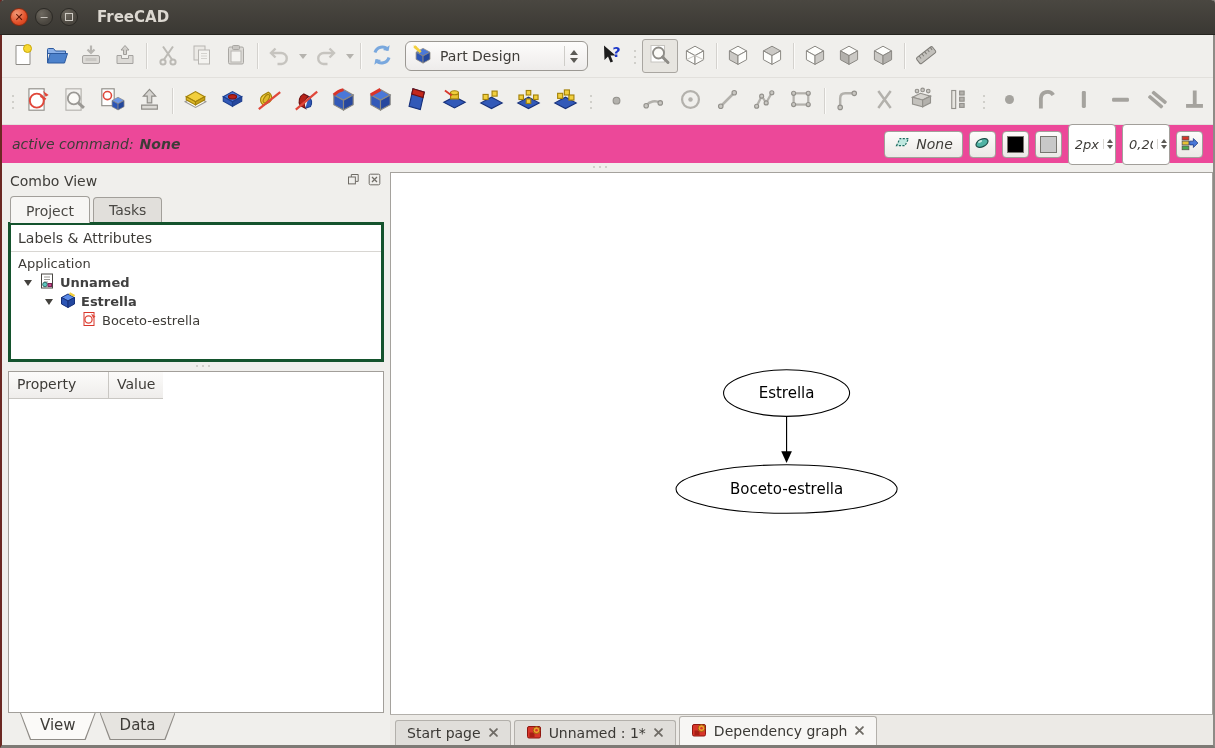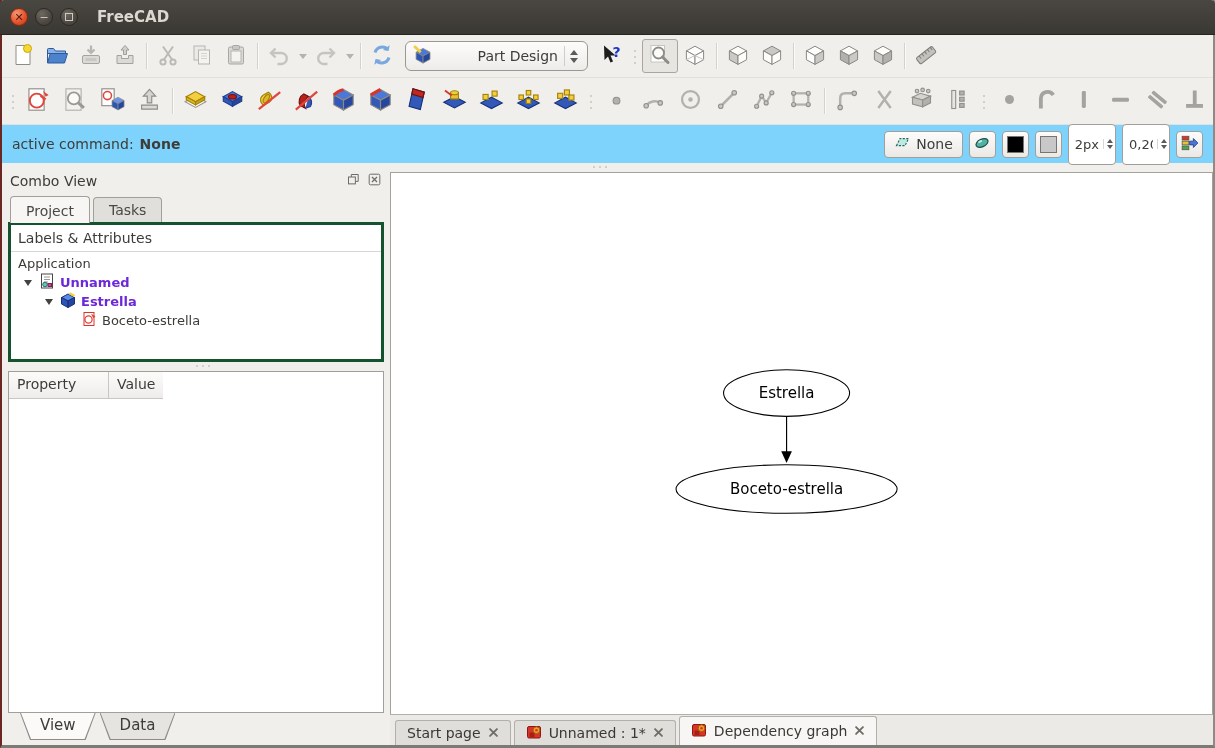--- a/index.html
+++ b/index.html
@@ -9,21 +9,21 @@
   
   .titlebar{height:34px;flex:0 0 34px;background:linear-gradient(#4a4741,#3a3833);display:flex;align-items:center;
             padding:0 10px;border-bottom:1px solid #26251f;border-radius:4px 4px 0 0;margin:0 -2px 0 -2px;}
   .wbtn{width:18px;height:18px;border-radius:50%;margin-right:7px;display:flex;align-items:center;justify-content:center;
         font-size:11px;line-height:1;box-sizing:border-box;}
   .wbtn.close{background:radial-gradient(circle at 35% 30%,#f29a77,#e14f28 60%,#c23a16);border:1px solid #8c2a10;color:#5e1505;}
   .wbtn.min,.wbtn.max{background:radial-gradient(circle at 35% 30%,#6e6960,#4a463f 65%);border:1px solid #2b2925;color:#cfcbc4;}
   .wbtn .sq{width:6px;height:6px;border:1px solid #cfcbc4;display:block;}
   .title-text{color:#dcd8d1;font-weight:bold;font-size:15px;margin-left:12px;}
   
-  .tbrow{display:flex;align-items:center;padding:2px 4px;background:#f0efec;border-bottom:1px solid #e2e0dc;text-align:right;}
+  .tbrow{display:flex;align-items:center;padding:2px 4px;background:#f0efec;border-bottom:1px solid #e2e0dc;}
   .tbrow1{height:38px;flex:0 0 38px;}
   .tbrow2{height:42px;flex:0 0 42px;}
   .tb-btn{width:34px;height:32px;display:flex;align-items:center;justify-content:center;border-radius:3px;flex:0 0 auto;}
   .tbrow2 .tb-btn{width:37px;height:36px;}
   .tb-btn svg{width:24px;height:24px;}
   .tbrow2 .tb-btn svg{width:27px;height:27px;}
   .tb-btn.framed{border:1px solid #a9a6a1;background:#e7e5e0;}
   .tb-dd{width:13px;height:32px;display:flex;align-items:center;justify-content:center;}
   .dd-arrow{width:0;height:0;border-left:4px solid transparent;border-right:4px solid transparent;border-top:5px solid #b5b3ae;}
   .sep{width:1px;height:26px;background:#d4d2ce;box-shadow:1px 0 0 #fbfaf8;margin:0 4px;flex:0 0 auto;}
@@ -31,21 +31,21 @@
   .overflow-btn{margin-left:auto;width:22px;height:30px;display:flex;align-items:center;justify-content:center;}
   
   .workbench{height:28px;display:flex;align-items:center;gap:6px;border:1px solid #9b9893;border-radius:6px;
              background:linear-gradient(#fdfcfb,#eeeceb);padding:0 4px 0 6px;margin:0 6px;}
   .workbench svg{width:22px;height:22px;}
   .wb-label{font-size:14px;min-width:118px;}
   .wb-spin{display:flex;flex-direction:column;gap:3px;align-items:center;border-left:1px solid #cfcdc9;padding:0 5px;height:20px;justify-content:center;}
   .tri-up{width:0;height:0;border-left:4px solid transparent;border-right:4px solid transparent;border-bottom:5px solid #5c5a56;}
   .tri-dn{width:0;height:0;border-left:4px solid transparent;border-right:4px solid transparent;border-top:5px solid #5c5a56;}
   
-  .cmdbar{height:38px;flex:0 0 38px;display:flex;align-items:center;padding:0 10px;background:#7dd3fc;}
+  .cmdbar{height:38px;flex:0 0 38px;display:flex;align-items:center;padding:0 10px;background:#ec4899;font-style:italic;}
   .cmd-label{font-size:14px;}
   .cmd-value{font-weight:bold;font-size:14px;margin-left:6px;}
   .cmd-right{margin-left:auto;display:flex;align-items:center;gap:6px;}
   .btn{height:27px;display:flex;align-items:center;gap:5px;border:1px solid #a29f9a;border-radius:4px;
        background:linear-gradient(#fdfcfb,#ebe9e6);padding:0 9px;box-sizing:border-box;}
   .btn svg{width:17px;height:17px;}
   .btn-label{font-size:14px;}
   .swatch-btn{width:27px;height:27px;display:flex;align-items:center;justify-content:center;border:1px solid #a29f9a;
               border-radius:4px;background:linear-gradient(#fdfcfb,#ebe9e6);box-sizing:border-box;}
   .swatch{width:15px;height:15px;border:1px solid #77756f;}
@@ -66,21 +66,21 @@
   .cv-tabs{display:flex;align-items:flex-end;height:27px;padding-left:2px;position:relative;z-index:2;}
   .cv-tab{padding:4px 15px 4px;border:1px solid #a29f9a;border-bottom:none;border-radius:4px 4px 0 0;background:#e1dfdb;
           margin-right:3px;font-size:14px;color:#4a4844;}
   .cv-tab.active{background:#f7f6f4;padding-top:6px;margin-bottom:-1px;}
   .tree-box{border:3px solid #14532d;background:#fff;height:134px;flex:0 0 134px;display:flex;flex-direction:column;overflow:hidden;}
   .tree-header{padding:5px 7px;border-bottom:1px solid #d8d6d2;font-size:14px;}
   .tree-body{flex:1;padding-top:2px;}
   .tree-row{height:19px;display:flex;align-items:center;font-size:13px;}
   .tree-row .exp{width:0;height:0;border-left:4.5px solid transparent;border-right:4.5px solid transparent;border-top:6px solid #44423e;margin-right:7px;}
   .tree-row svg{width:16px;height:16px;margin-right:5px;}
-  .tree-row.bold{font-weight:bold;color:#6d28d9;}
+  .tree-row.bold{font-weight:bold;color:#404040;}
   .h-splitter{height:9px;position:relative;flex:0 0 9px;}
   .hdots{position:absolute;left:50%;top:3px;width:2px;height:2px;border-radius:50%;background:#c6c4bf;box-shadow:6px 0 0 #c6c4bf,12px 0 0 #c6c4bf;}
   .prop-box{flex:1;border:1px solid #a29f9a;background:#fff;display:flex;flex-direction:row;min-height:0;}
   .prop-header{display:flex;height:26px;flex:0 0 26px;border-bottom:1px solid #c9c7c3;background:linear-gradient(#fcfbfa,#efedeb);}
   .prop-cell{padding:4px 8px;font-size:14px;box-sizing:border-box;}
   .prop-cell.first{width:100px;border-right:1px solid #c9c7c3;}
   .prop-body{flex:1;}
   .bottom-tabs{height:28px;flex:0 0 28px;display:flex;align-items:flex-start;padding-left:12px;gap:4px;}
   .bt-outer{clip-path:polygon(0 0,100% 0,calc(100% - 10px) 100%,10px 100%);background:#8e8b86;padding:0 0 1px 0;}
   .bt-inner{clip-path:polygon(1px 0,calc(100% - 1px) 0,calc(100% - 11px) 100%,11px 100%);display:block;

